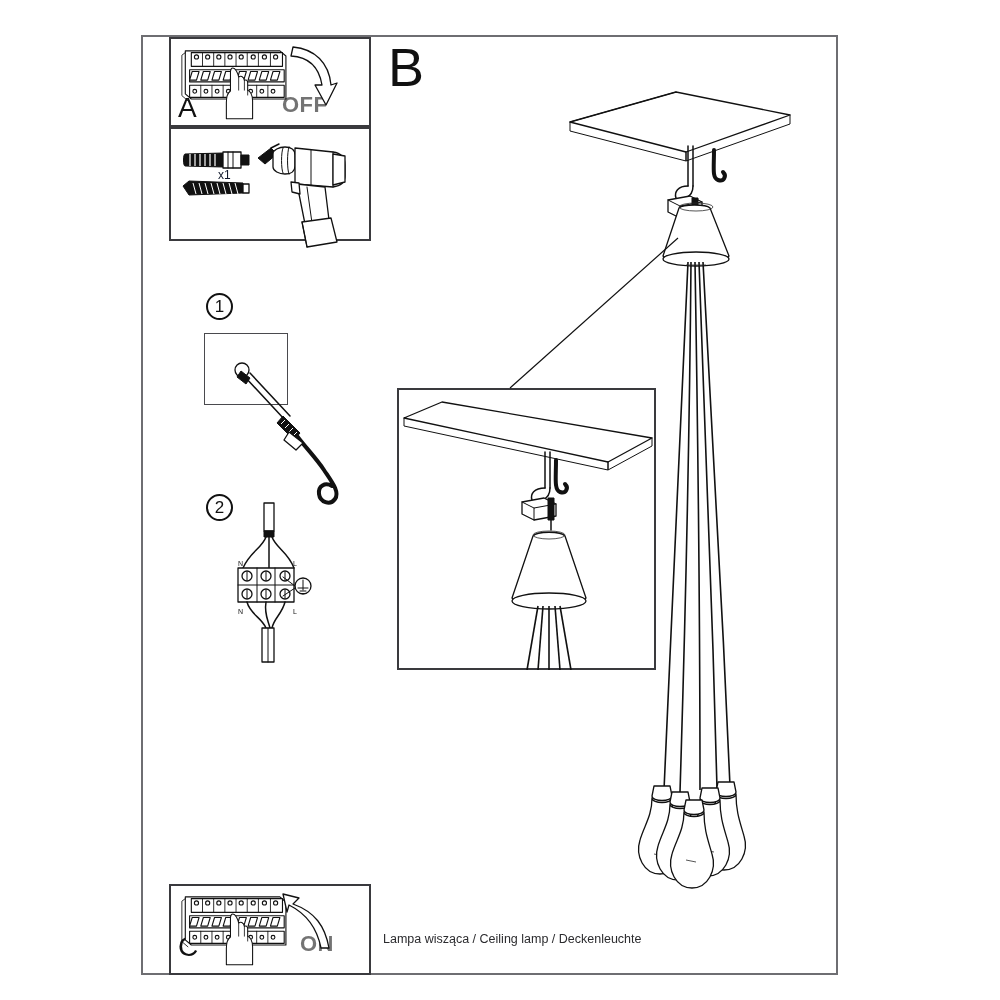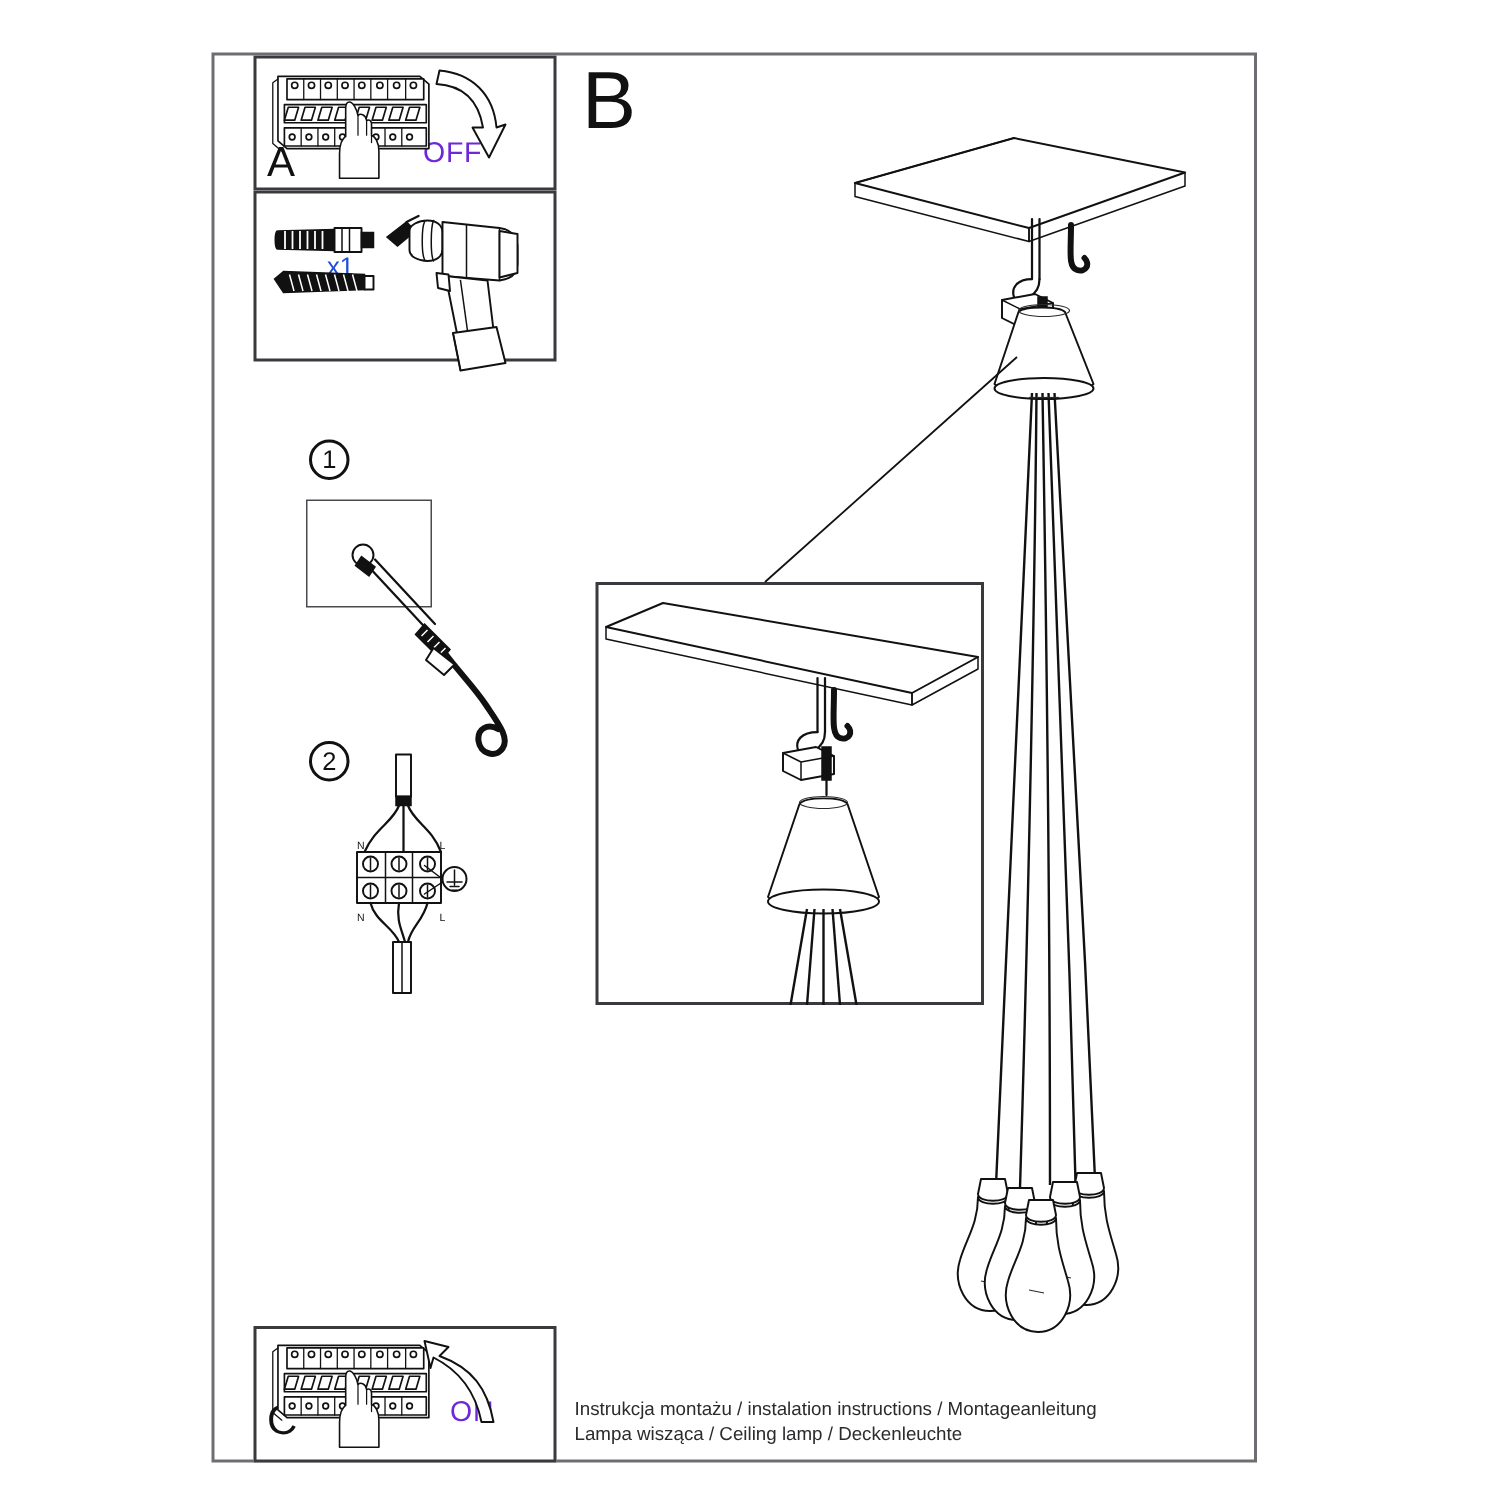--- a/index.html
+++ b/index.html
@@ -13,24 +13,24 @@
   .panel-drill{left:169px;top:127px;width:202px;height:114px;}
   .panel-c{left:169px;top:884px;width:202px;height:91px;}
   .panel-detail{left:397px;top:388px;width:259px;height:282px;}
   .step1-box{position:absolute;left:204px;top:333px;width:84px;height:72px;
       border:1.6px solid #4a4a4e;box-sizing:border-box;background:#fff;}
   .big-letter{position:absolute;font-size:54px;font-weight:400;line-height:1;
       letter-spacing:0;color:#111;}
   .lbl-b{left:388px;top:40px;}
   .lbl-a{left:178px;top:94px;font-size:28px;}
   .lbl-c{left:178px;top:933px;font-size:28px;}
-  .onoff{position:absolute;font-size:19px;font-weight:400;color:#6d28d9;letter-spacing:0.5px;}
+  .onoff{position:absolute;font-size:22px;font-weight:700;color:#737373;letter-spacing:0.5px;}
   .lbl-off{left:282px;top:92px;}
   .lbl-on{left:300px;top:931px;}
-  .qty{position:absolute;font-size:17px;color:#1d4ed8;left:218px;top:168px;}
+  .qty{position:absolute;font-size:12px;color:#0f172a;left:218px;top:168px;}
   .stepnum{position:absolute;width:27px;height:27px;border:2px solid #111;
       border-radius:50%;box-sizing:border-box;font-size:17px;line-height:23px;
       text-align:center;color:#111;background:#fff;}
   .sn1{left:206px;top:293px;}
   .sn2{left:206px;top:494px;}
   .sn3{left:424px;top:618px;}
   .footer{position:absolute;left:383px;top:931px;font-size:12.5px;line-height:17px;color:#2b2b2e;}
   .footer div{white-space:nowrap;}
   svg{position:absolute;left:0;top:0;width:1000px;height:1000px;overflow:visible;}
   .ln{fill:none;stroke:#111;stroke-width:1.5;stroke-linecap:round;stroke-linejoin:round;}
@@ -64,21 +64,20 @@
 
   <div class="step1-box"></div>
 
   <div class="stepnum sn1">1</div>
   <div class="stepnum sn2">2</div>
   <div class="stepnum sn3">3</div>
 
   <div class="panel panel-detail"></div>
 
   <div class="footer">
-    <div>Instrukcja montażu / instalation instructions / Montageanleitung</div>
     <div>Lampa wisząca / Ceiling lamp  / Deckenleuchte</div>
   </div>
 
   <svg viewBox="0 0 1000 1000">
     <defs>
 
       <pattern id="tiles" width="15" height="11" patternUnits="userSpaceOnUse" patternTransform="skewX(-20)">
         <rect width="15" height="11" fill="#fff"></rect>
         <path d="M0 0 H15 M0 0 V11" stroke="#555" stroke-width="0.7" fill="none"></path>
       </pattern>

